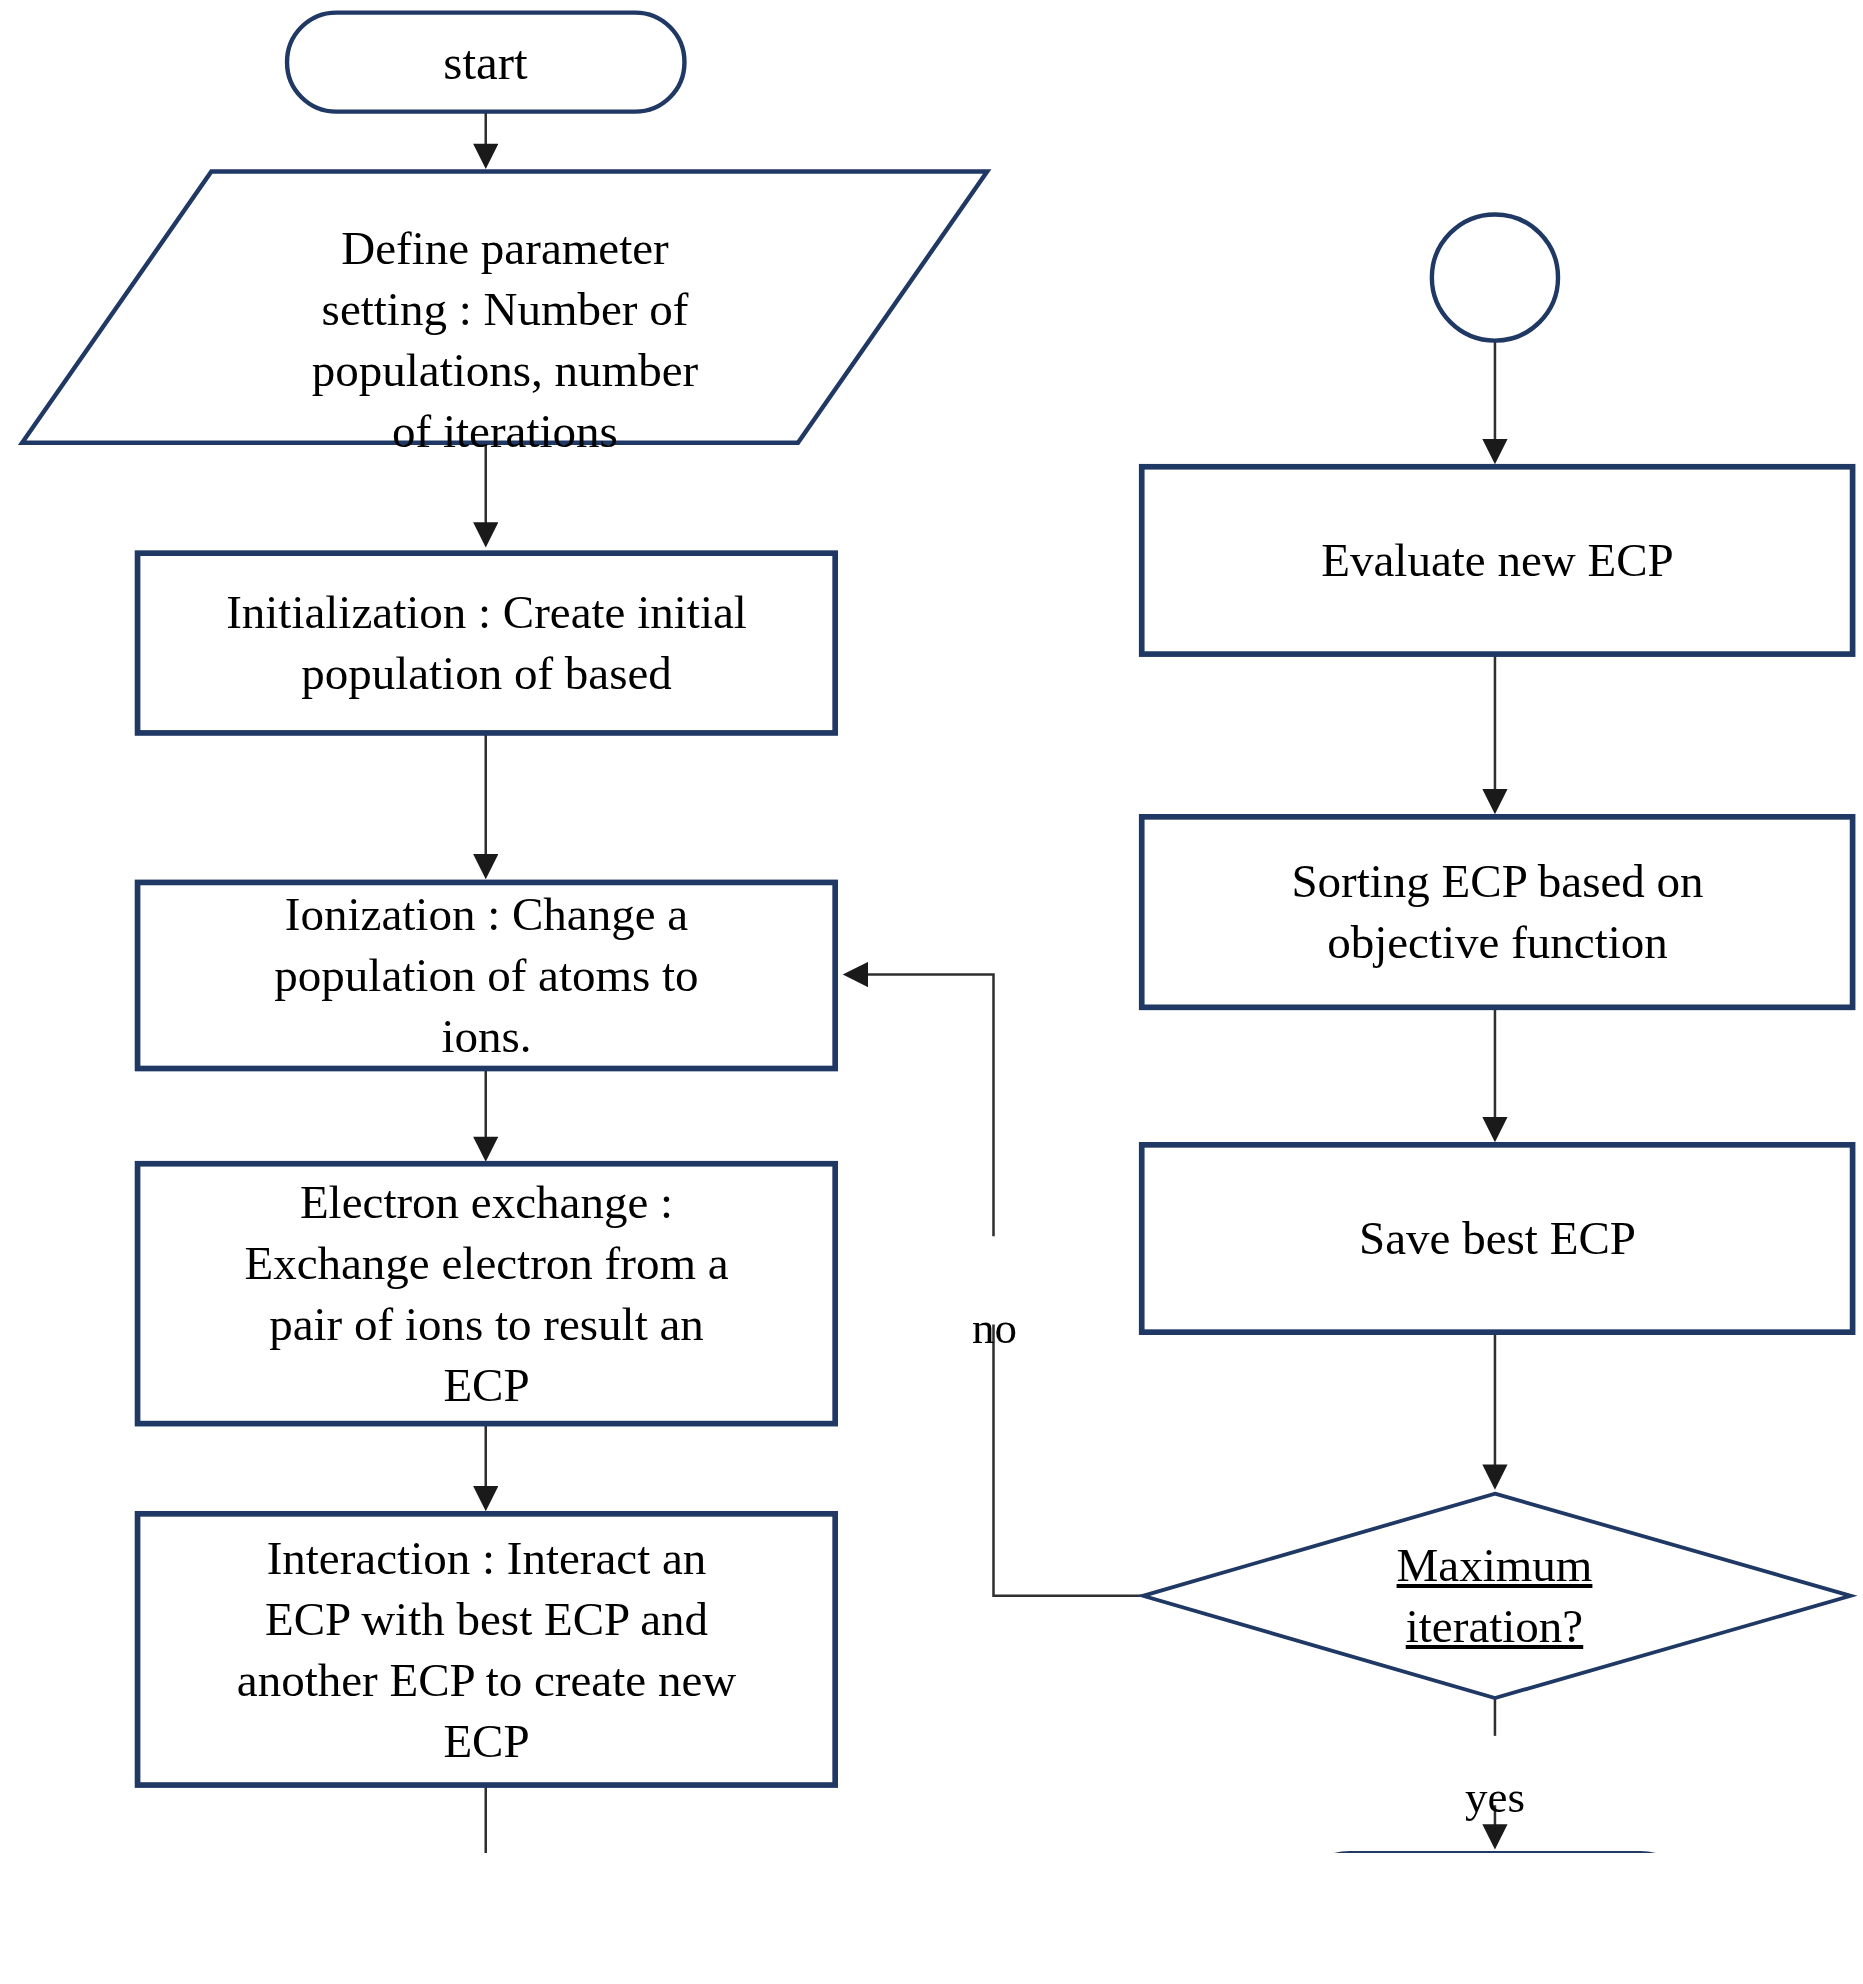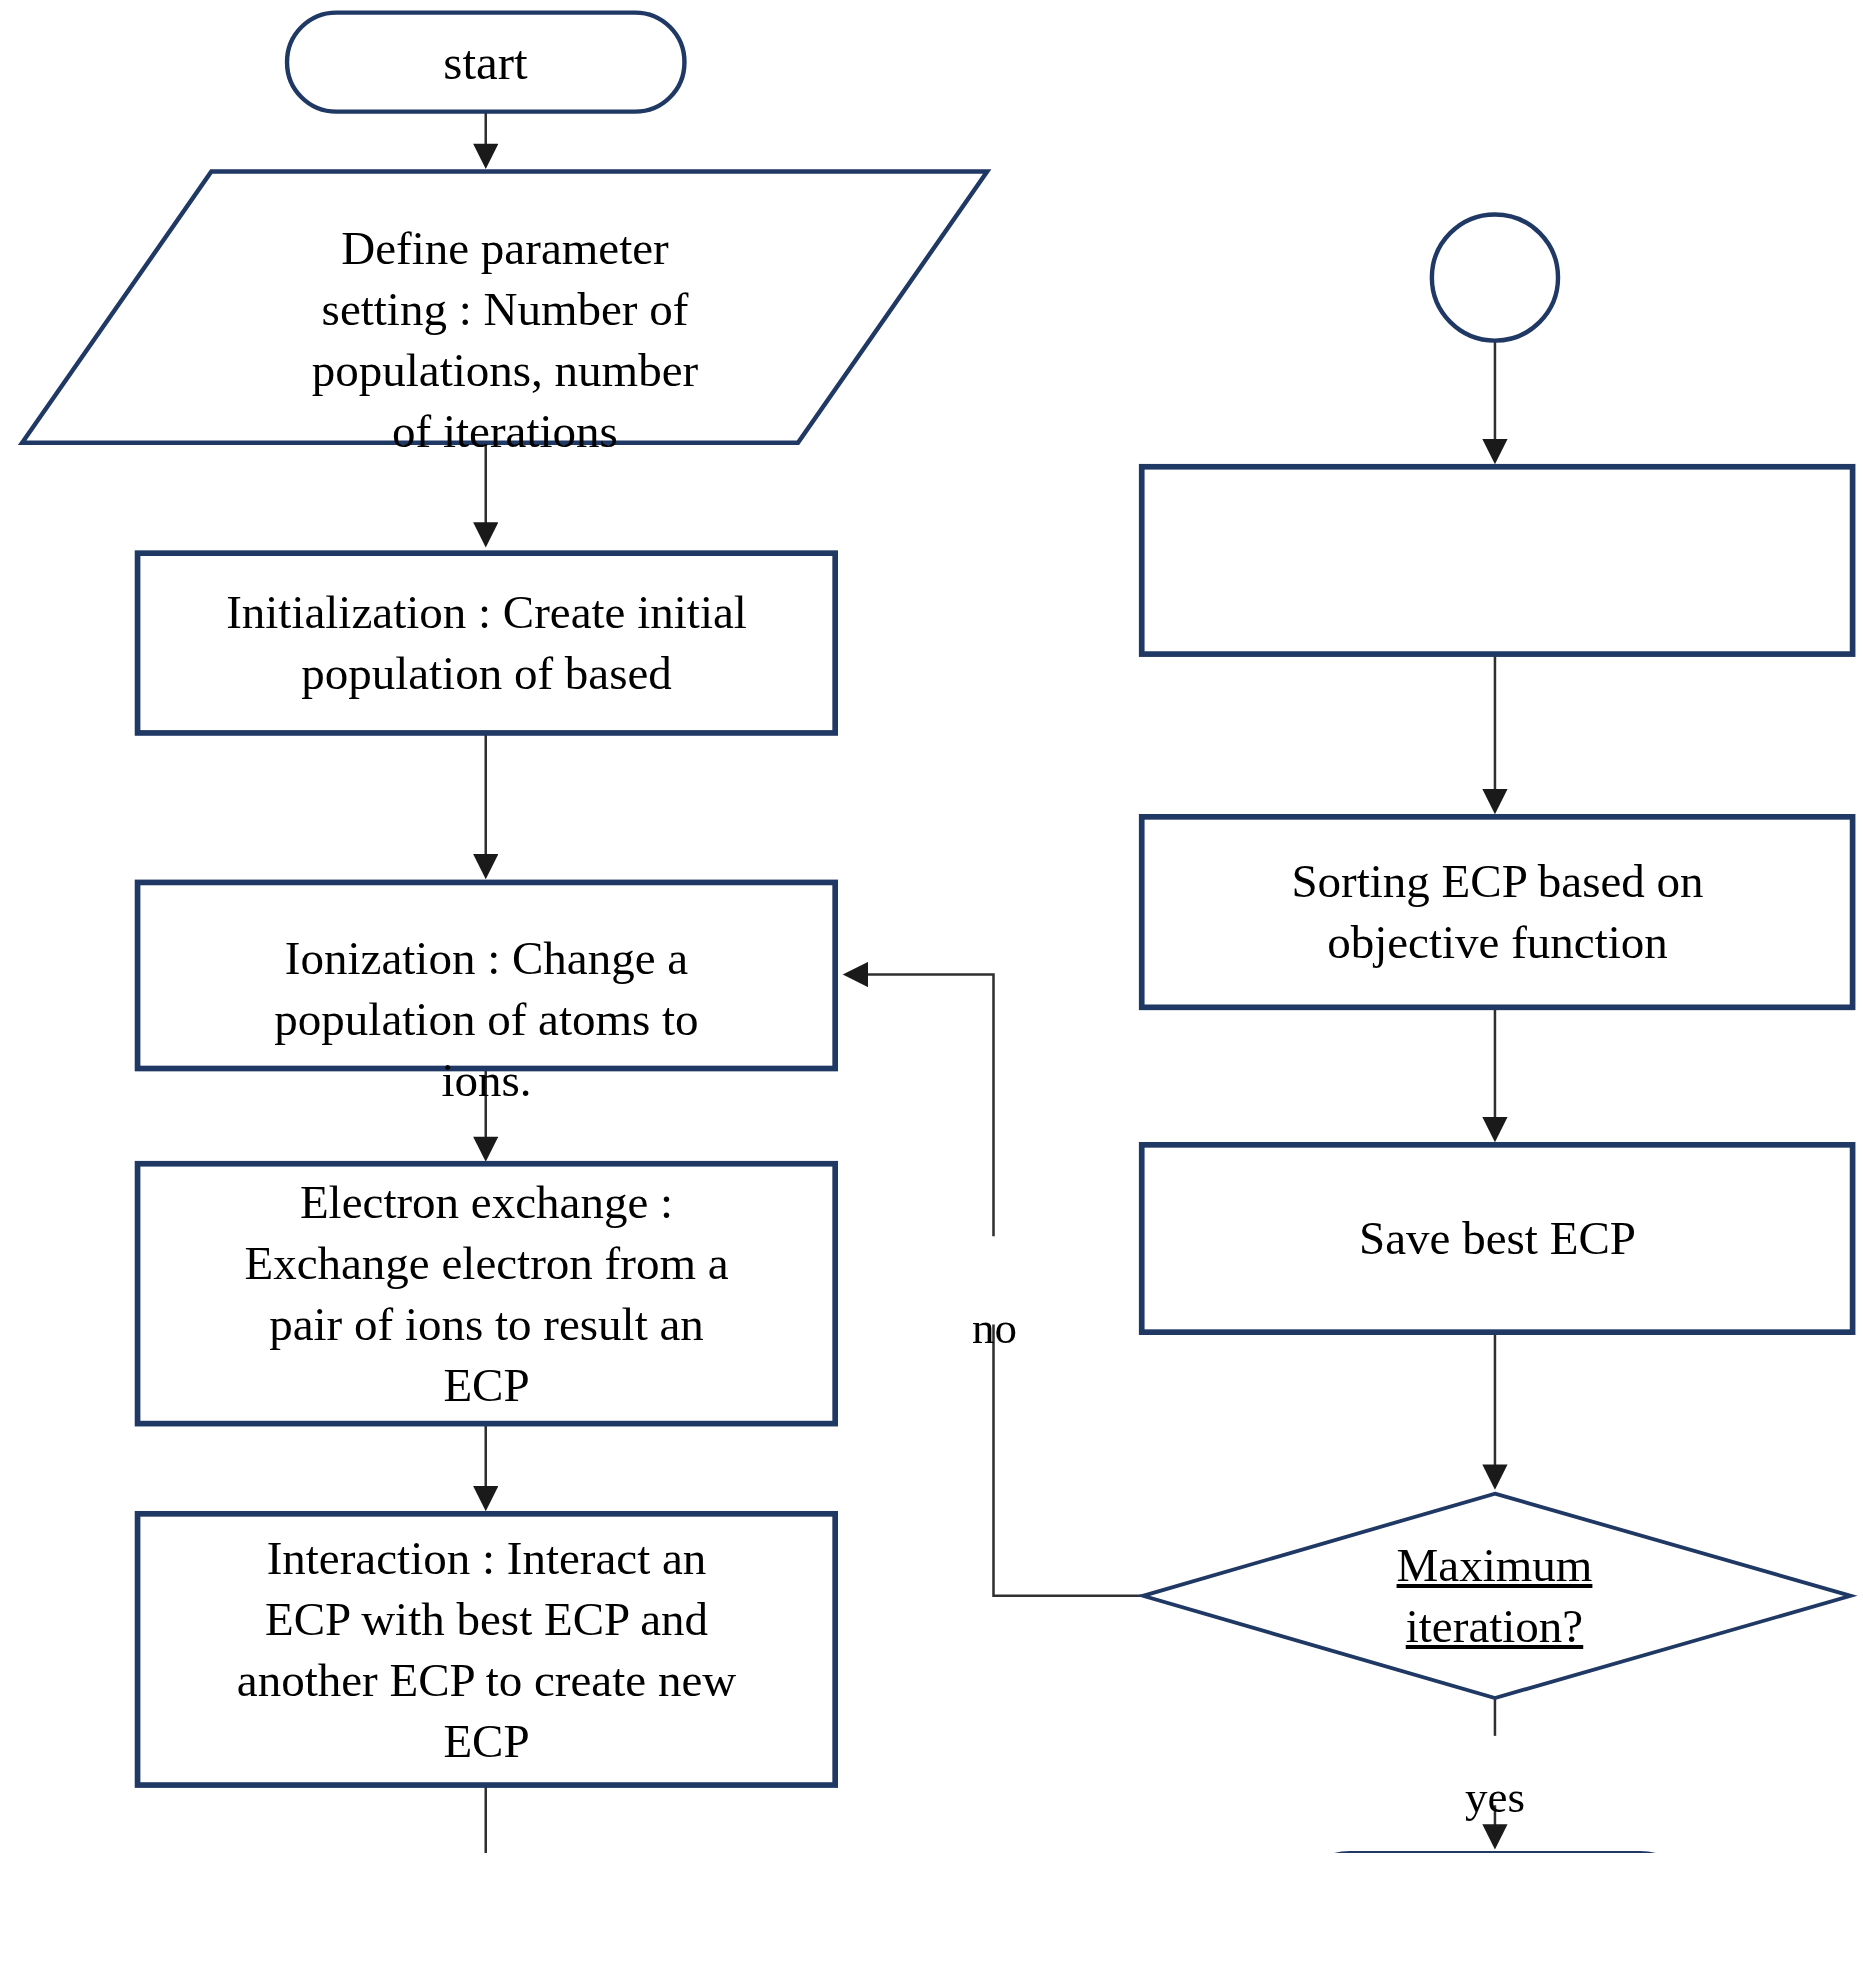--- a/index.html
+++ b/index.html
@@ -77,34 +77,35 @@
   <div class="lbl term" style="left:287px;top:12.6px;width:397px;height:99px;">start</div>
 
   <div class="lbl" style="left:136px;top:178px;width:738px;height:252px;margin-top:36px;">Define parameter
 setting : Number of
 populations, number
 of iterations</div>
 
   <div class="lbl" style="left:125px;top:553px;width:723px;height:180px;">Initialization : Create initial
 population of based</div>
 
-  <div class="lbl" style="left:125px;top:882px;width:723px;height:186px;margin-top:44px;">Ionization : Change a
+  <div class="lbl" style="left:125px;top:882px;width:723px;height:186px;">Ionization : Change a
 population of atoms to
 ions.</div>
 
   <div class="lbl" style="left:125px;top:1164px;width:723px;height:260px;text-align:center;">Electron exchange :
 Exchange electron from a
 pair of ions to result an
 ECP</div>
 
   <div class="lbl" style="left:125px;top:1514px;width:723px;height:271px;">Interaction : Interact an
 ECP with best ECP and
 another ECP to create new
 ECP</div>
 
+  <div class="lbl" style="left:1142px;top:467px;width:711px;height:187px;">Evaluate new ECP</div>
 
   <div class="lbl" style="left:1142px;top:817px;width:711px;height:190px;">Sorting ECP based on
 objective function</div>
 
   <div class="lbl" style="left:1142px;top:1145px;width:711px;height:187px;">Save best ECP</div>
 
   <div class="lbl" style="left:1174px;top:1500px;width:641px;height:192px;text-decoration:underline;">Maximum
 iteration?</div>
 
   <div class="lbl term" style="left:1293px;top:1853px;width:404px;height:114px;">End</div>

